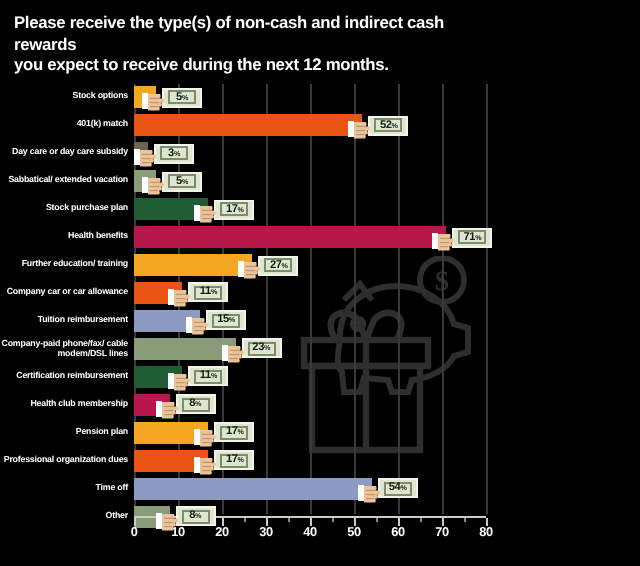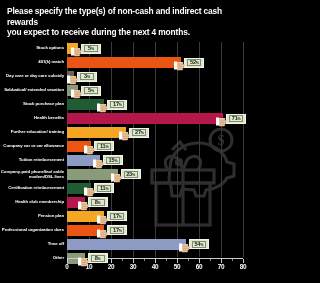--- a/index.html
+++ b/index.html
@@ -148,22 +148,22 @@
     transform: translateX(-50%);
     letter-spacing: -0.2px;
   }
 </style>
 </head>
 <body>
 
 <div id="page">
 
   <div id="title-block">
-    <div>Please specify the type(s) of non-cash and indirect cash rewards</div>
-    <div>you expect to receive during the next 4 months.</div>
+    <div>Please receive the type(s) of non-cash and indirect cash rewards</div>
+    <div>you expect to receive during the next 12 months.</div>
   </div>
 
   <div class="watermark" id="piggy-watermark">
     <svg width="90" height="70" viewBox="0 0 90 70">
       <g fill="none" stroke="#2e2e2e" stroke-width="3">
         <path d="M20 40 C20 24 34 15 48 15 C62 15 74 23 77 34 L84 36 L84 48 L77 50
                  C74 56 66 61 56 62 L54 68 L46 68 L44 62 L32 61 L30 68 L22 68 L21 58
                  C17 54 20 46 20 40 Z"></path>
         <circle cx="29" cy="34" r="2.6"></circle>
         <path d="M22 22 L30 14 L36 22"></path>

